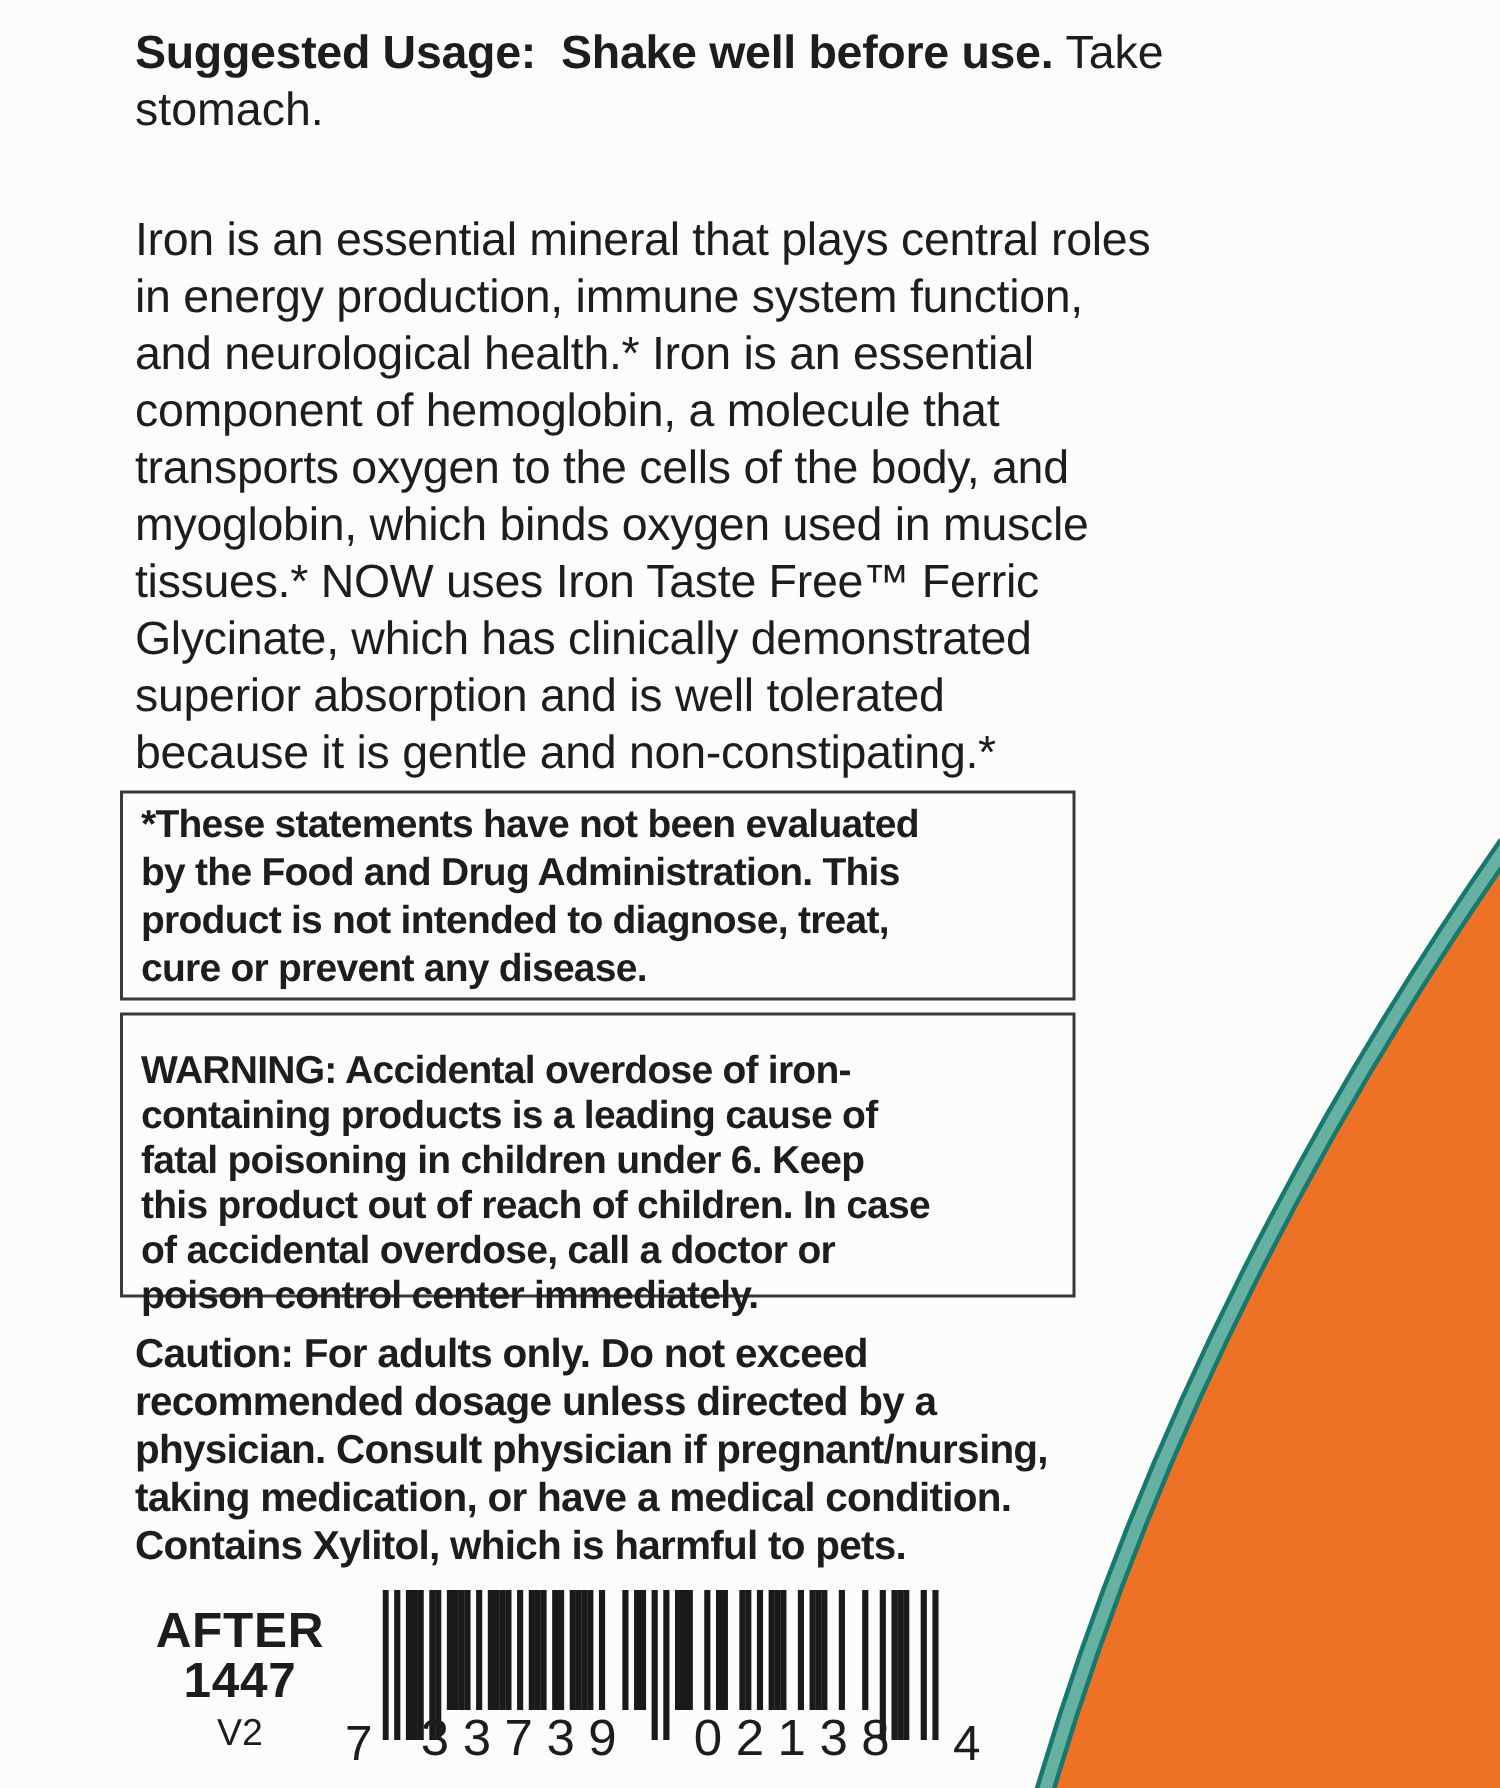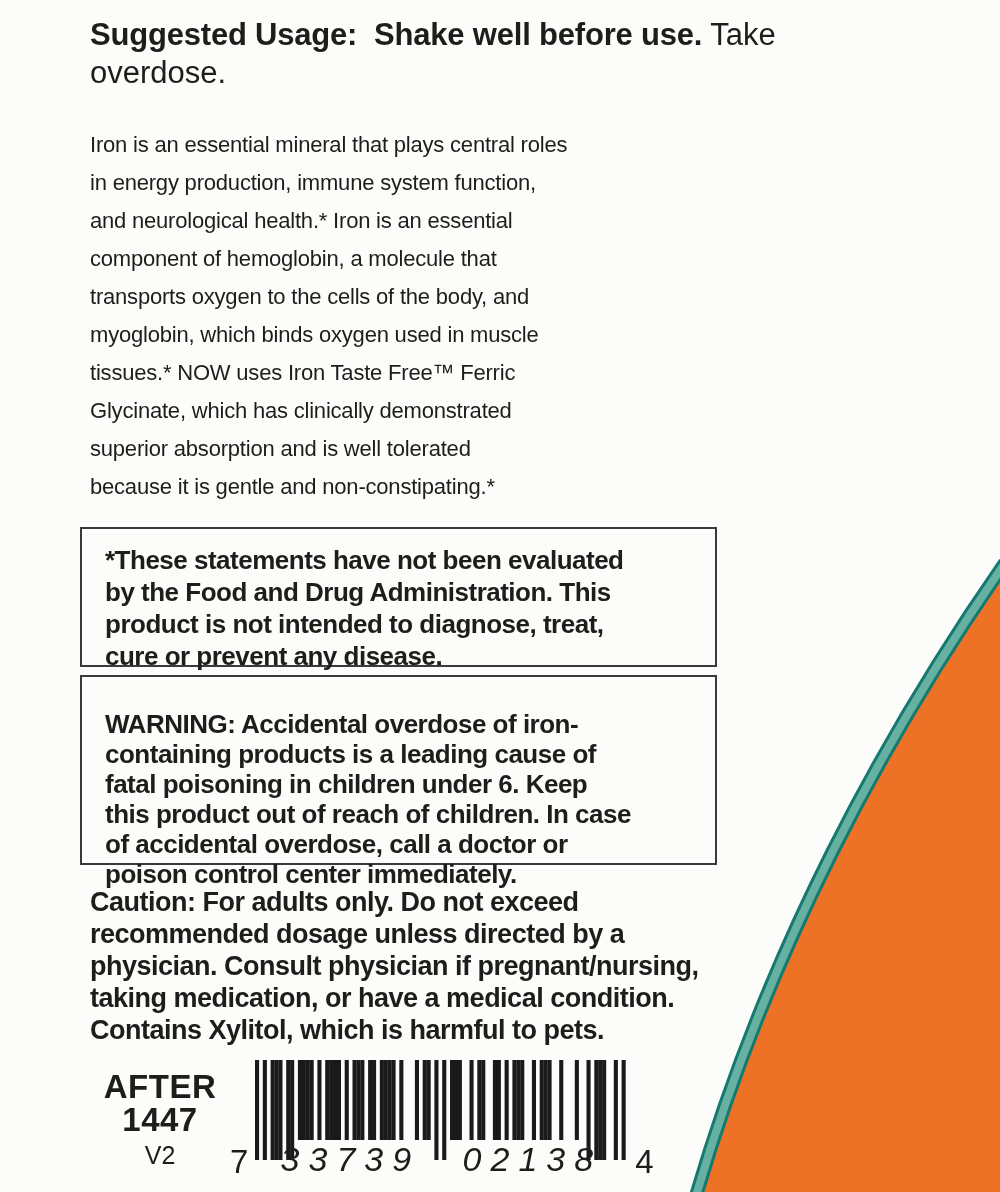--- a/index.html
+++ b/index.html
@@ -13,59 +13,59 @@
   main{position:absolute;left:0;top:0;width:1000px;height:1192px;z-index:1;border-radius:24px;}
   .blk{position:absolute;}
   .pre{white-space:pre;}
   
   #usage{left:90px;top:16px;width:860px;font-size:31px;line-height:38px;}
   #usage .line{white-space:pre;}
   #usage b{font-weight:700;letter-spacing:-0.2px;}
   #usage .line3{position:relative;}
   #refrig{position:absolute;left:262px;top:0;font-weight:700;letter-spacing:-0.2px;}
   
-  #description{left:90px;top:126px;width:880px;font-size:22px;line-height:38px;letter-spacing:-0.2px;}
+  #description{left:90px;top:141px;width:880px;font-size:31px;line-height:38px;letter-spacing:-0.2px;}
   
   .box{left:80px;width:637px;border:2px solid #3a3a3a;background:transparent;box-sizing:border-box;padding:4px 12px;}
-  .box p{margin:11px;font-weight:700;font-size:26px;line-height:32px;letter-spacing:-0.5px;white-space:pre;}
+  .box p{margin:0;font-weight:700;font-size:26px;line-height:32px;letter-spacing:-0.5px;white-space:pre;}
   #fda-box{top:527px;height:140px;}
   #warning-box{top:675px;height:190px;padding-top:21px;}
   #warning-box p{line-height:30px;}
   
   #caution{left:90px;top:886px;width:880px;font-weight:700;font-size:27px;line-height:32px;letter-spacing:-0.5px;}
   
   #code-block{left:96px;top:1070px;width:128px;text-align:center;}
   #code-block .big{font-weight:700;font-size:33px;line-height:33px;letter-spacing:0.5px;}
   #code-block .ver{font-size:25px;line-height:26px;margin-top:6px;font-weight:400;}
   
   #barcode-block{left:230px;top:1058px;height:122px;display:flex;align-items:flex-end;}
   #barcode-block .outer-digit{font-size:33px;line-height:33px;padding-bottom:2px;}
   #barcode-block .outer-digit.l{margin-right:7px;}
   #barcode-block .outer-digit.r{margin-left:9px;}
   #bars-wrap{position:relative;width:371px;height:122px;}
   #barcode-svg{position:absolute;left:0;top:2px;width:371px;height:100px;}
   .bc-digits{position:absolute;top:84px;width:166px;text-align:center;
-    font-size:34px;line-height:34px;letter-spacing:9px;color:#1d1d1b;font-style:italic;}
+    font-size:34px;line-height:34px;letter-spacing:9px;color:#1d1d1b;}
   .bc-digits.l{left:12px;}
   .bc-digits.r{left:194px;}
 </style>
 </head>
 <body style="background: rgb(252, 252, 251); color: rgb(29, 29, 27);">
 
 <svg id="curve" width="1000" height="1192" viewBox="0 0 1000 1192" aria-hidden="true">
   <path id="curve-fill" d="M 1005 563 C 885 735 768 950 696 1196 L 1005 1196 Z" fill="#ed7226"></path>
   <path id="curve-dark" fill="none" d="M 1005 563 C 885 735 768 950 696 1196" stroke="#157970" stroke-width="14"></path>
   <path id="curve-light" fill="none" d="M 1005 563 C 885 735 768 950 696 1196" stroke="#66b1a1" stroke-width="8"></path>
 </svg>
 
 <main>
 
   <section id="usage" class="blk">
     <div class="line"><b>Suggested Usage:  Shake well before use.</b><span> Take</span></div>
-    <div class="line line3"><span>overdose.</span></div>
+    <div class="line line3"><span>stomach.</span></div>
   </section>
 
   <section id="description" class="blk pre">Iron is an essential mineral that plays central roles
 in energy production, immune system function,
 and neurological health.* Iron is an essential
 component of hemoglobin, a molecule that
 transports oxygen to the cells of the body, and
 myoglobin, which binds oxygen used in muscle
 tissues.* NOW uses Iron Taste Free™ Ferric
 Glycinate, which has clinically demonstrated

